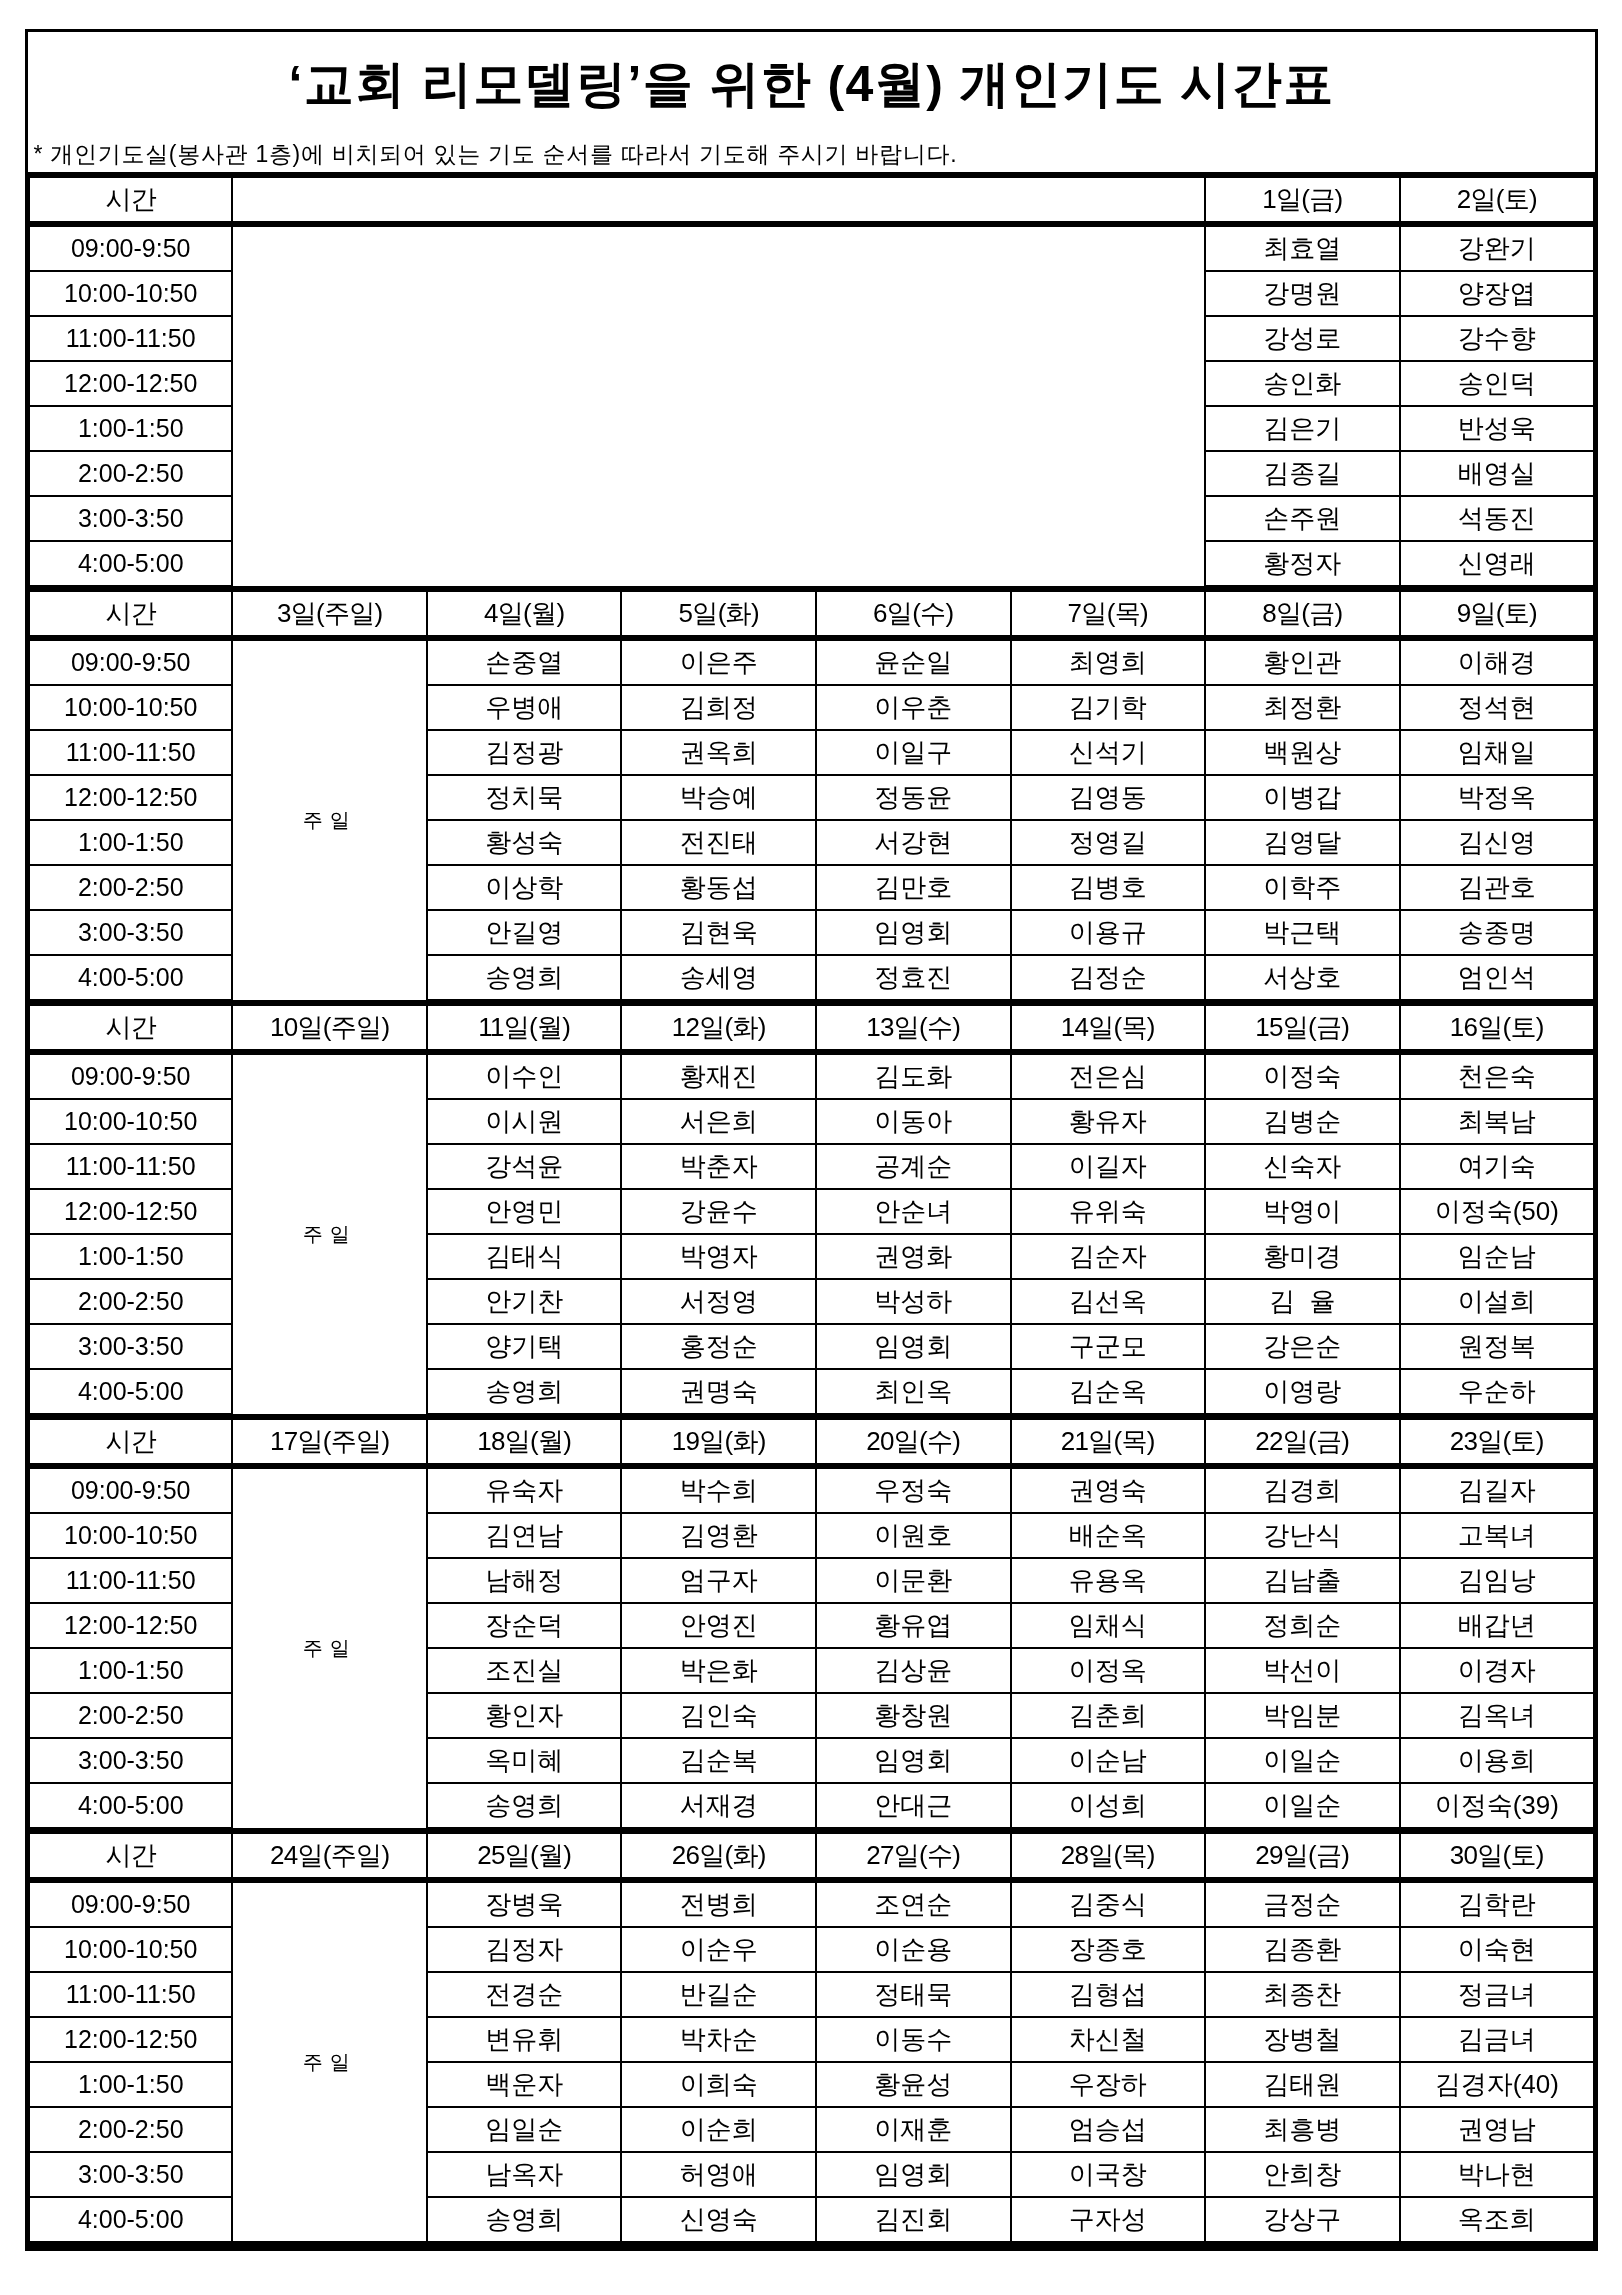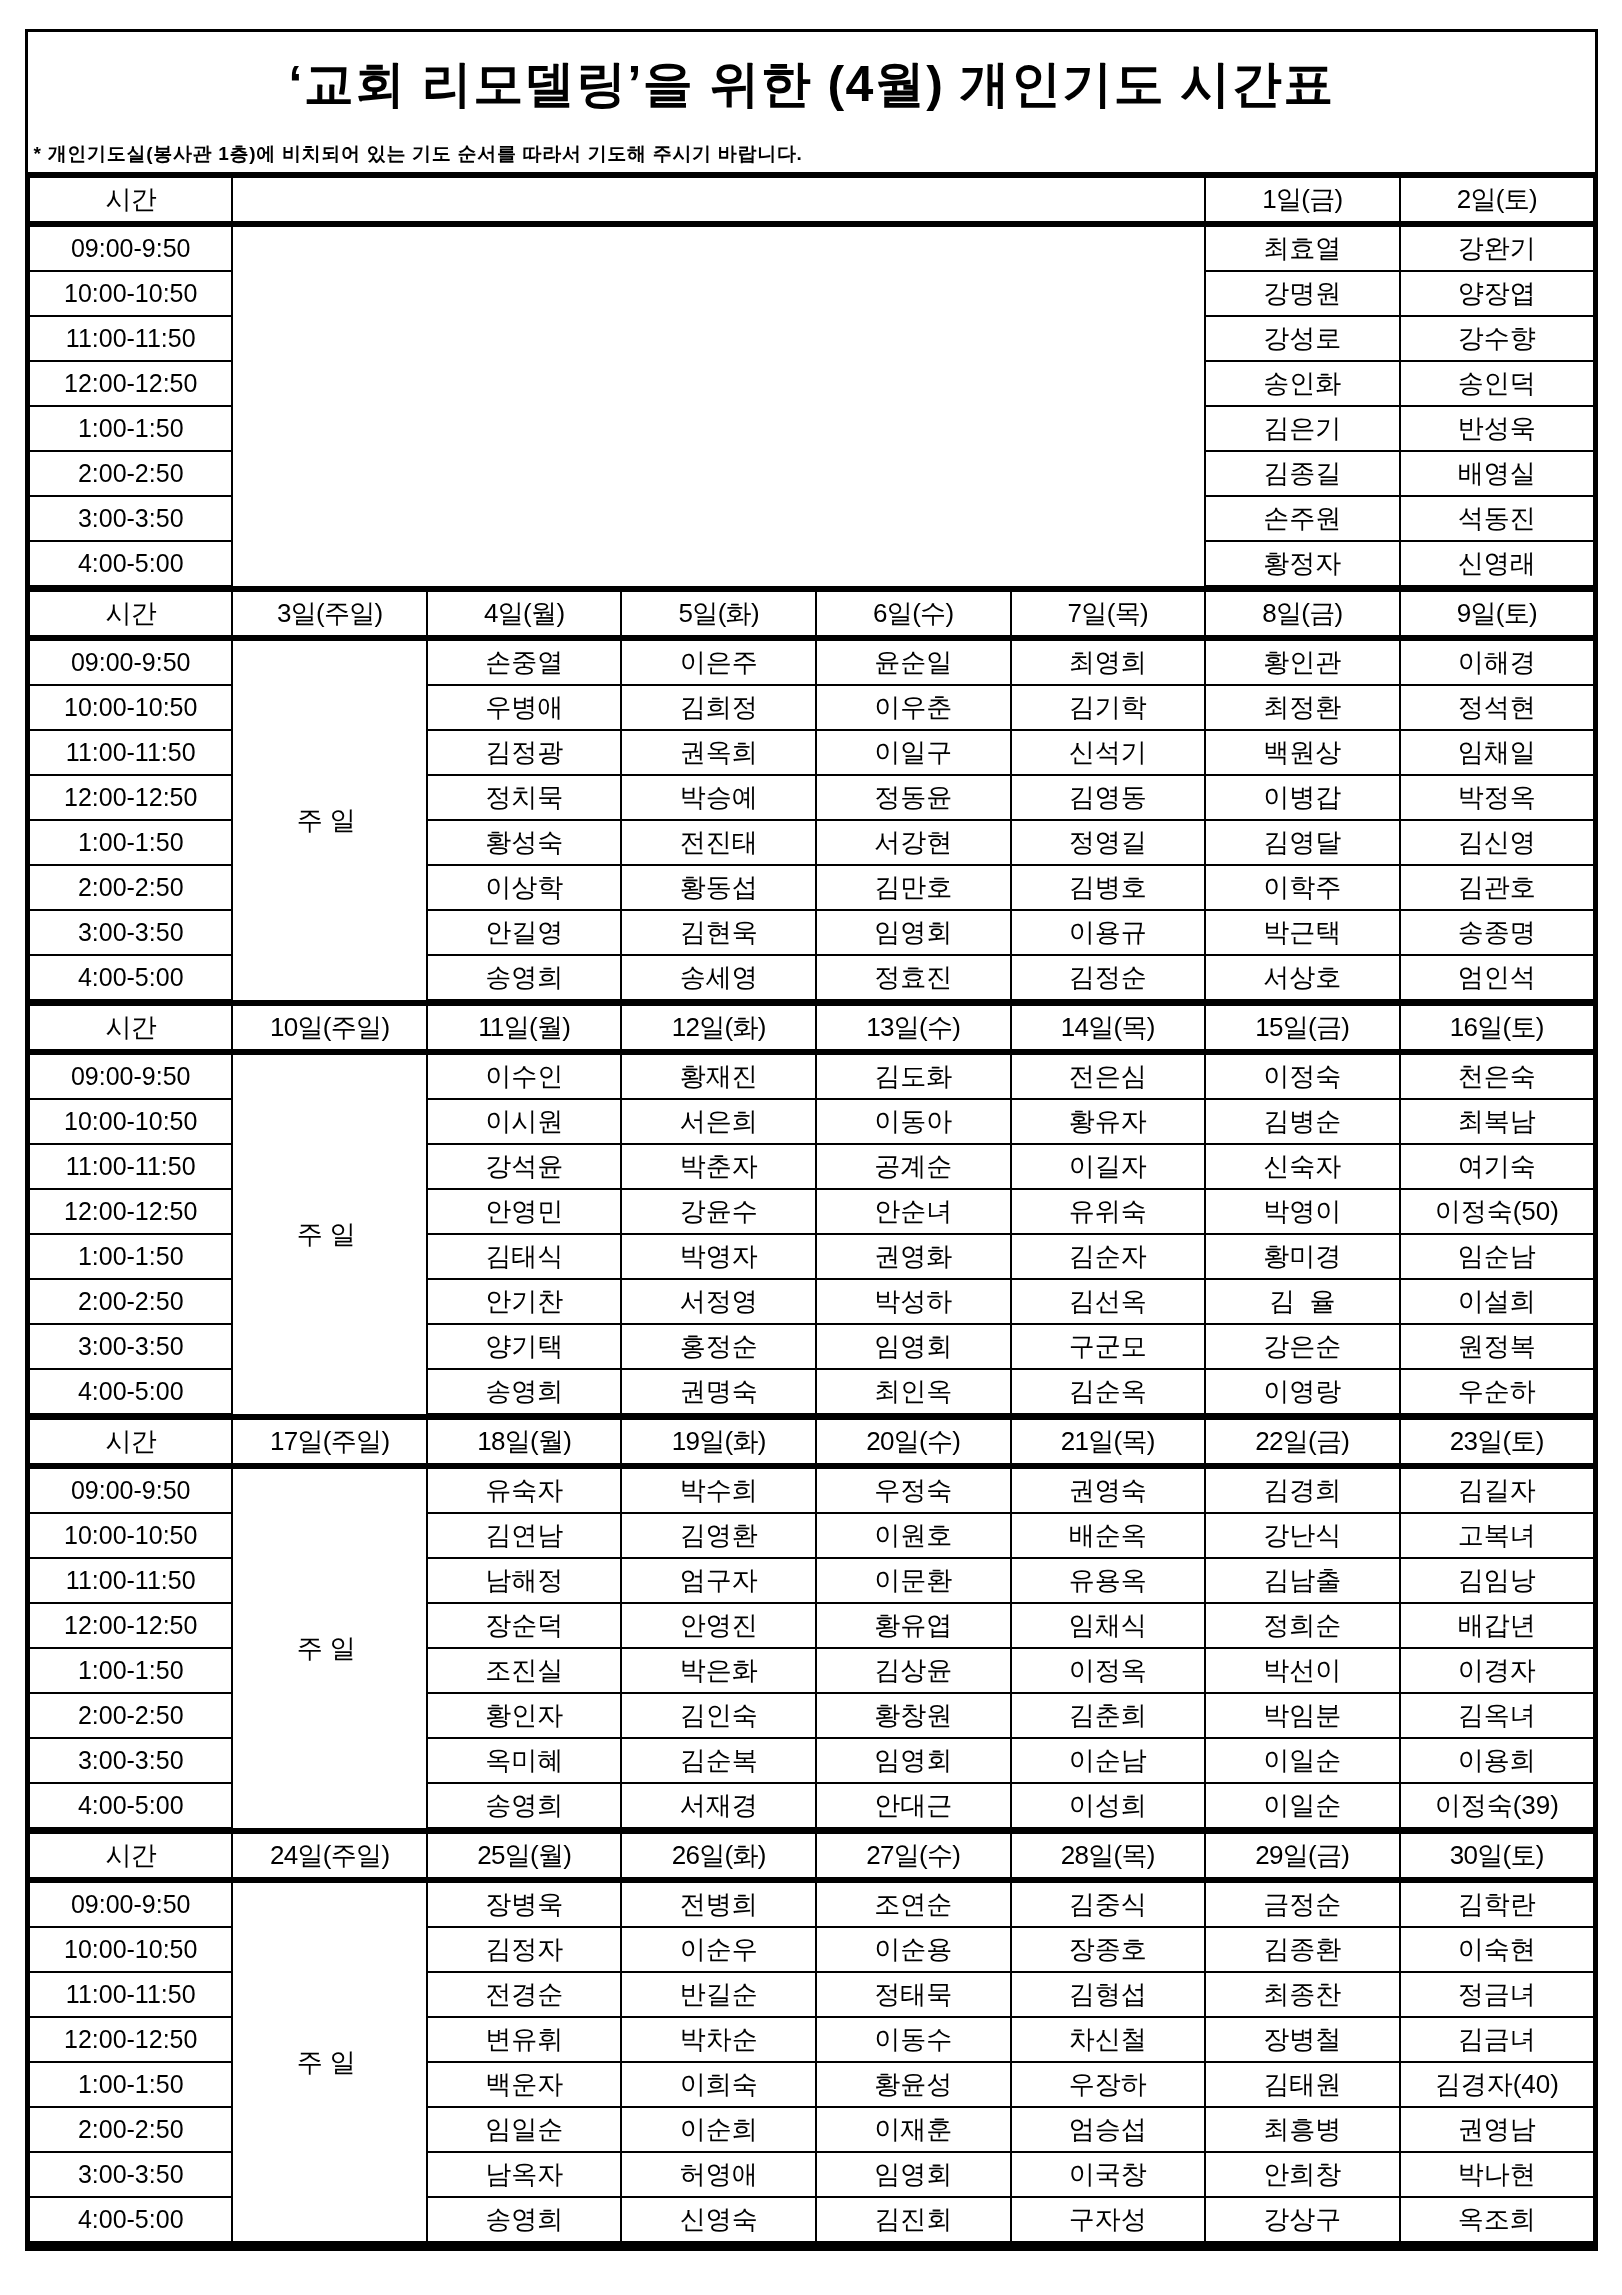--- a/index.html
+++ b/index.html
@@ -27,22 +27,22 @@
     justify-content: center;
     font-size: 50px;
     font-weight: 900;
     letter-spacing: 1.4px;
     white-space: pre;
   }
   .note-row {
     height: 36px;
     display: flex;
     align-items: center;
-    font-size: 19px;
-    font-weight: 700;
+    font-size: 23px;
+    font-weight: 400;
     padding-left: 5.6px;
     letter-spacing: 0.7px;
     white-space: pre;
   }
   table.schedule {
     width: 100%;
     border-collapse: collapse;
     table-layout: fixed;
     border-bottom: 7px solid #000;
   }
@@ -67,21 +67,21 @@
     font-size: 25px;
     font-weight: normal;
     letter-spacing: 0px;
     text-align: center;
   }
   td.name-cell {
     font-size: 26px;
     font-weight: normal;
   }
   td.sunday-merged-cell {
-    font-size: 26px;
+    font-size: 20px;
     letter-spacing: 7px;
   }
   tr.last-row td {
     border-bottom: 7px solid #000;
   }
 </style>
 </head>
 <body>
 
 <div class="sheet">

